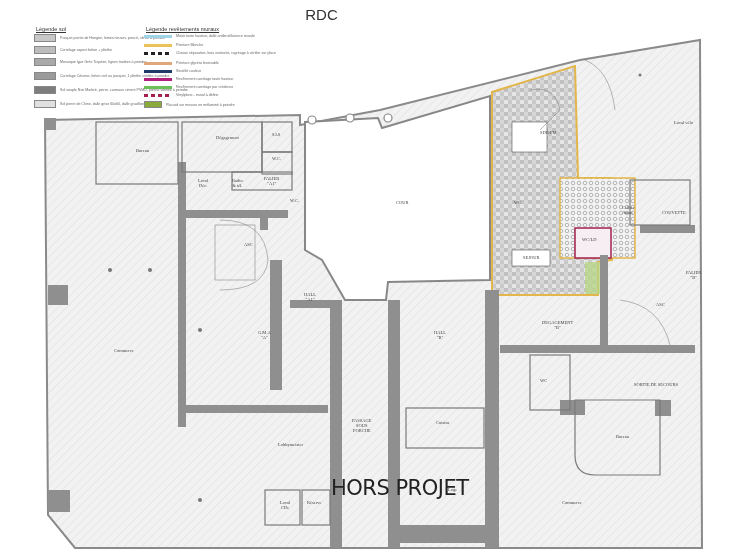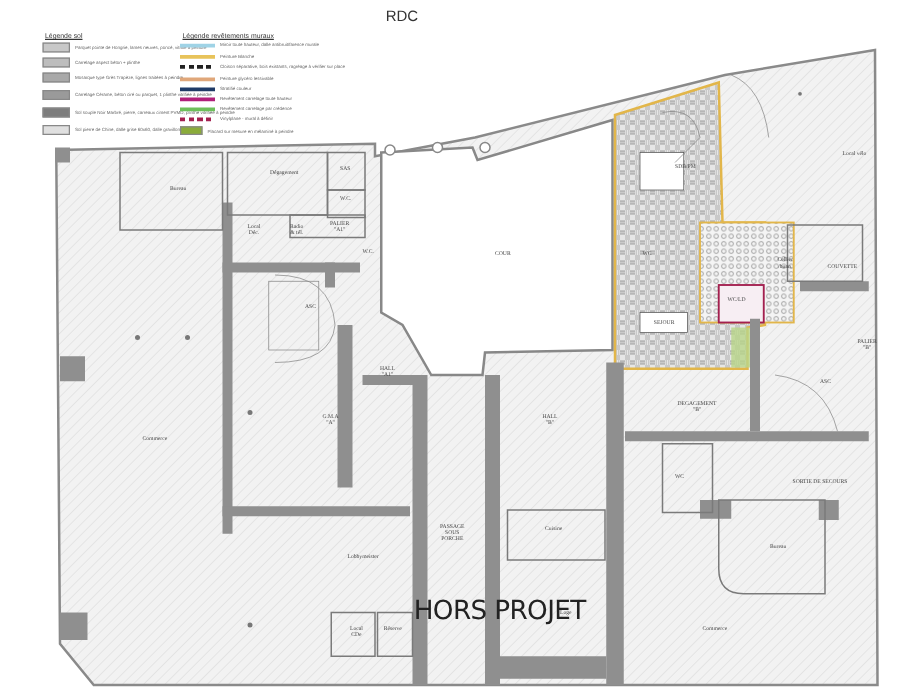--- a/index.html
+++ b/index.html
@@ -1,17 +1,17 @@
 <!DOCTYPE html>
 <html><head>
 <meta charset="utf-8">
 <style>
   html, body { margin:0; padding:0; background:#ffffff; }
   body { width:737px; height:553px; position:relative; overflow:hidden; font-family:"Liberation Sans", sans-serif; }
-  .title { position:absolute; left:0; top:6px; width:643px; text-align:center; font-size:12px; color:#333; }
+  .title { position:absolute; left:0; top:6px; width:643px; text-align:center; font-size:15px; color:#333; }
   .sheet { position:absolute; left:26px; top:20px; width:690px; height:530px; background:#fff; }
   svg { position:absolute; left:0; top:0; }
   .lbl { position:absolute; font-family:"Liberation Serif", serif; font-size:4.5px; color:#444; text-align:center; line-height:5px; white-space:pre; }
   .leg-title { position:absolute; font-size:5.5px; color:#333; text-decoration:underline; }
   .leg-row { position:absolute; display:flex; align-items:center; gap:4px; font-size:3.6px; color:#666; white-space:nowrap; }
   .sw { width:22px; height:8px; border:1px solid #888; box-sizing:border-box; }
   .ln { width:28px; height:3px; }
   .hors { position:absolute; left:305px; top:456px; font-size:21px; color:#222; font-family:"DejaVu Sans", sans-serif; letter-spacing:-0.5px; }
 </style>
 </head>

